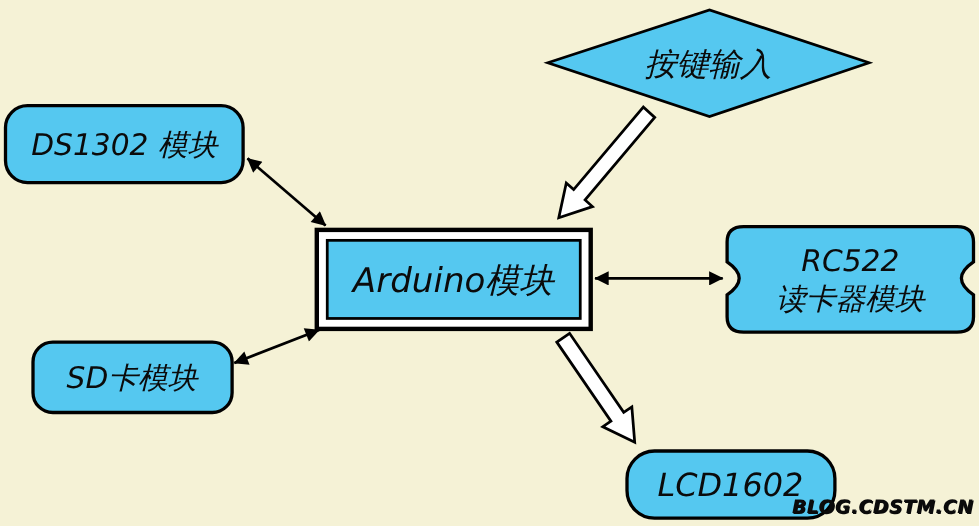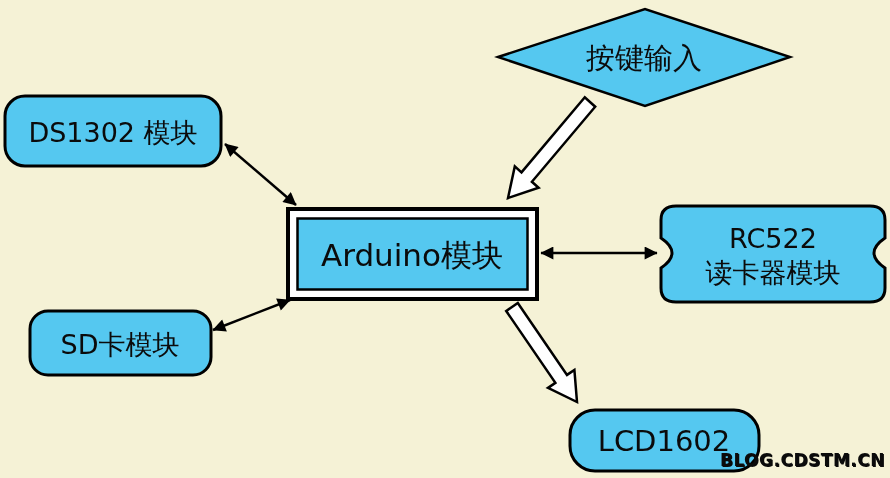--- a/index.html
+++ b/index.html
@@ -6,20 +6,21 @@
     margin: 0;
     padding: 0;
     background: #f5f2d6;
     font-family: "DejaVu Sans", "Liberation Sans", sans-serif;
   }
   .canvas {
     position: relative;
     width: 890px;
     height: 478px;
     overflow: hidden;
+    font-style: italic;
   }
   svg { display: block; }
   text {
     font-family: "DejaVu Sans", "Liberation Sans", sans-serif;
     fill: #0b0b0b;
   }
   .node-label   { font-size: 27px; }
   .node-label-lg{ font-size: 31px; }
   .node-label-md{ font-size: 29px; }
   .watermark-text {

